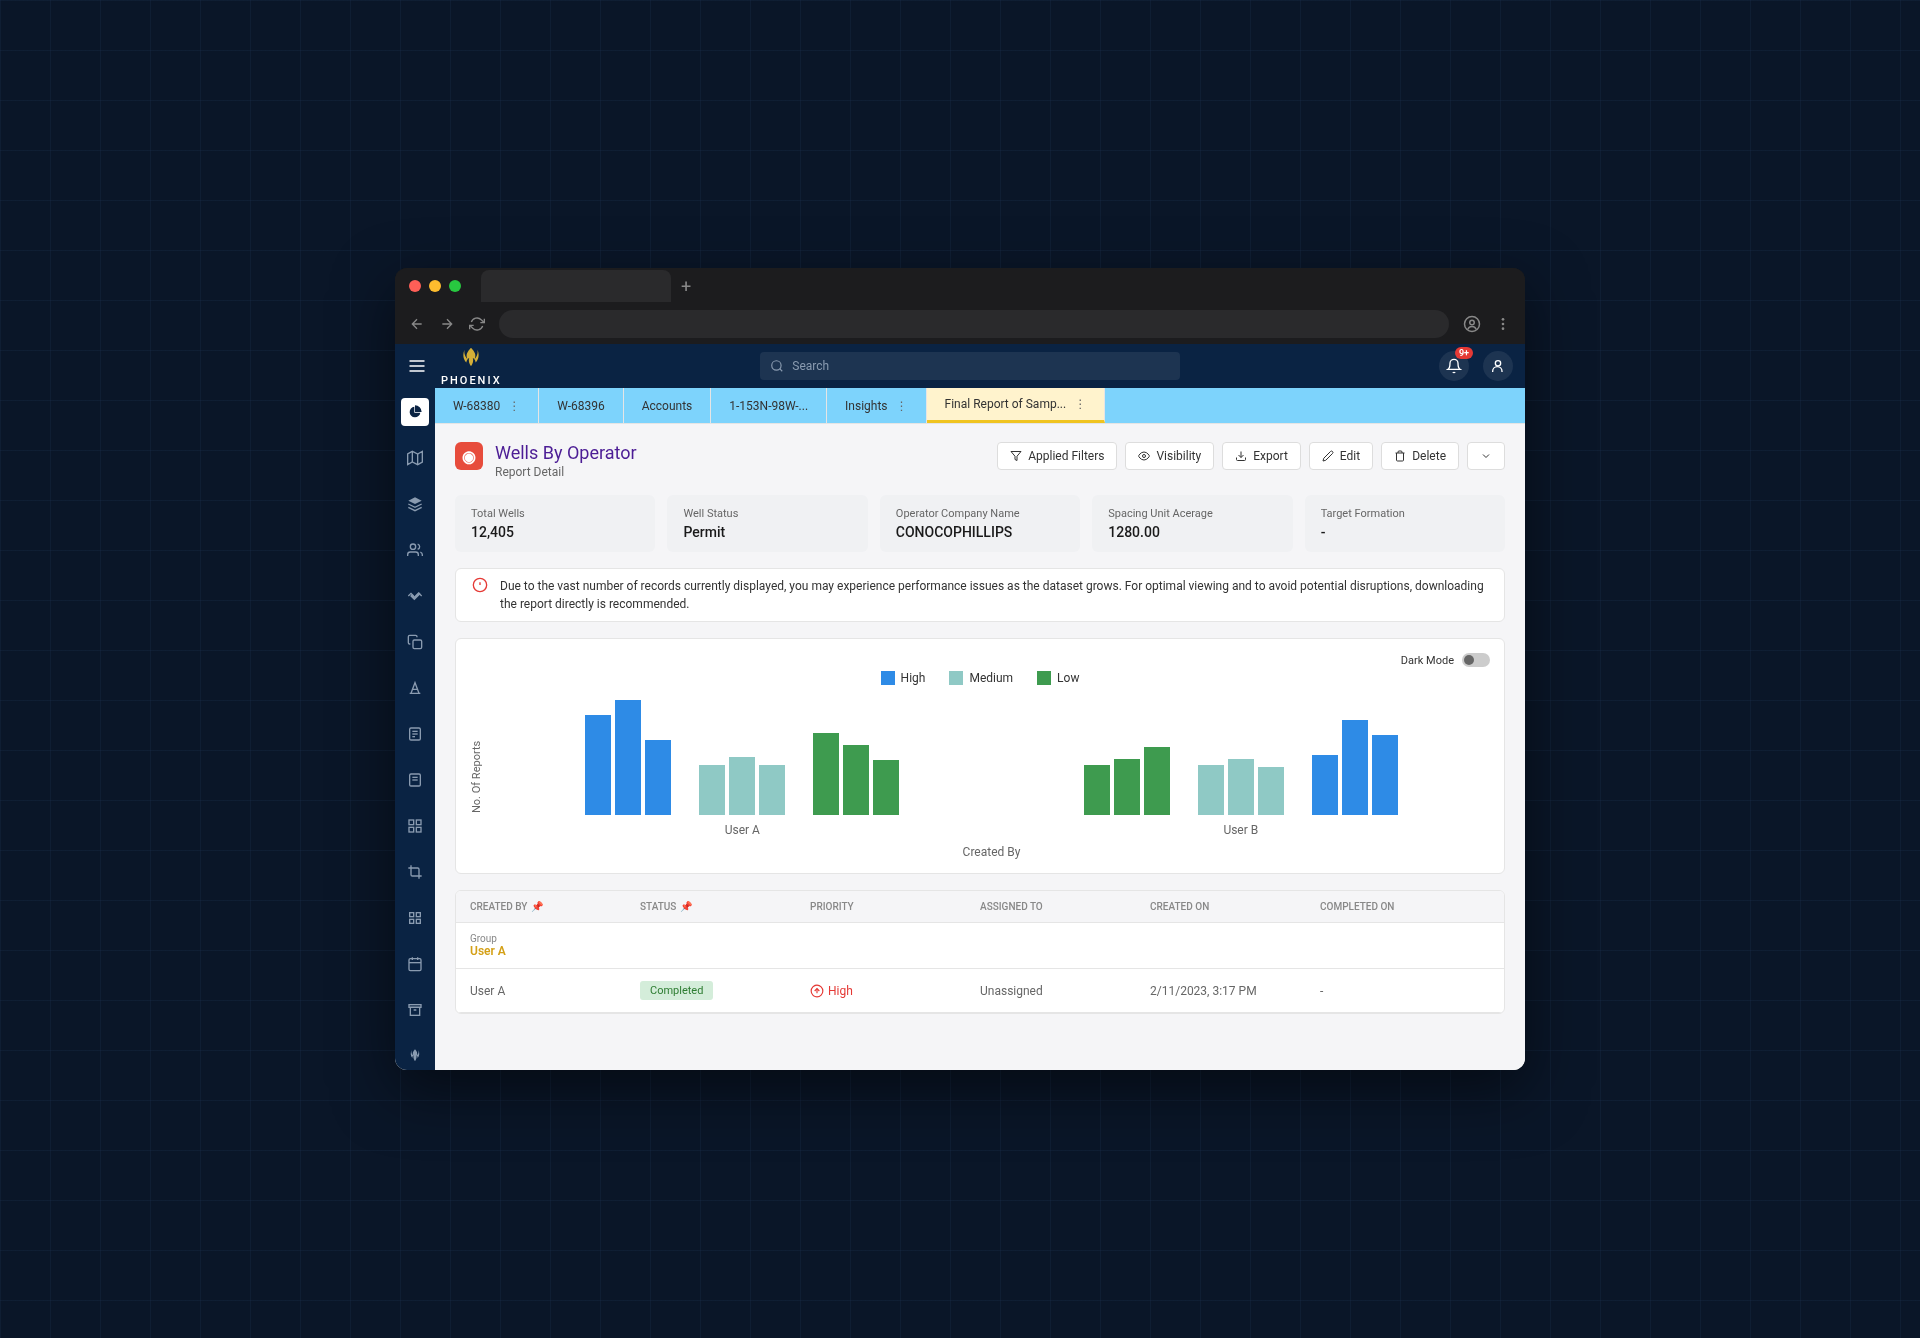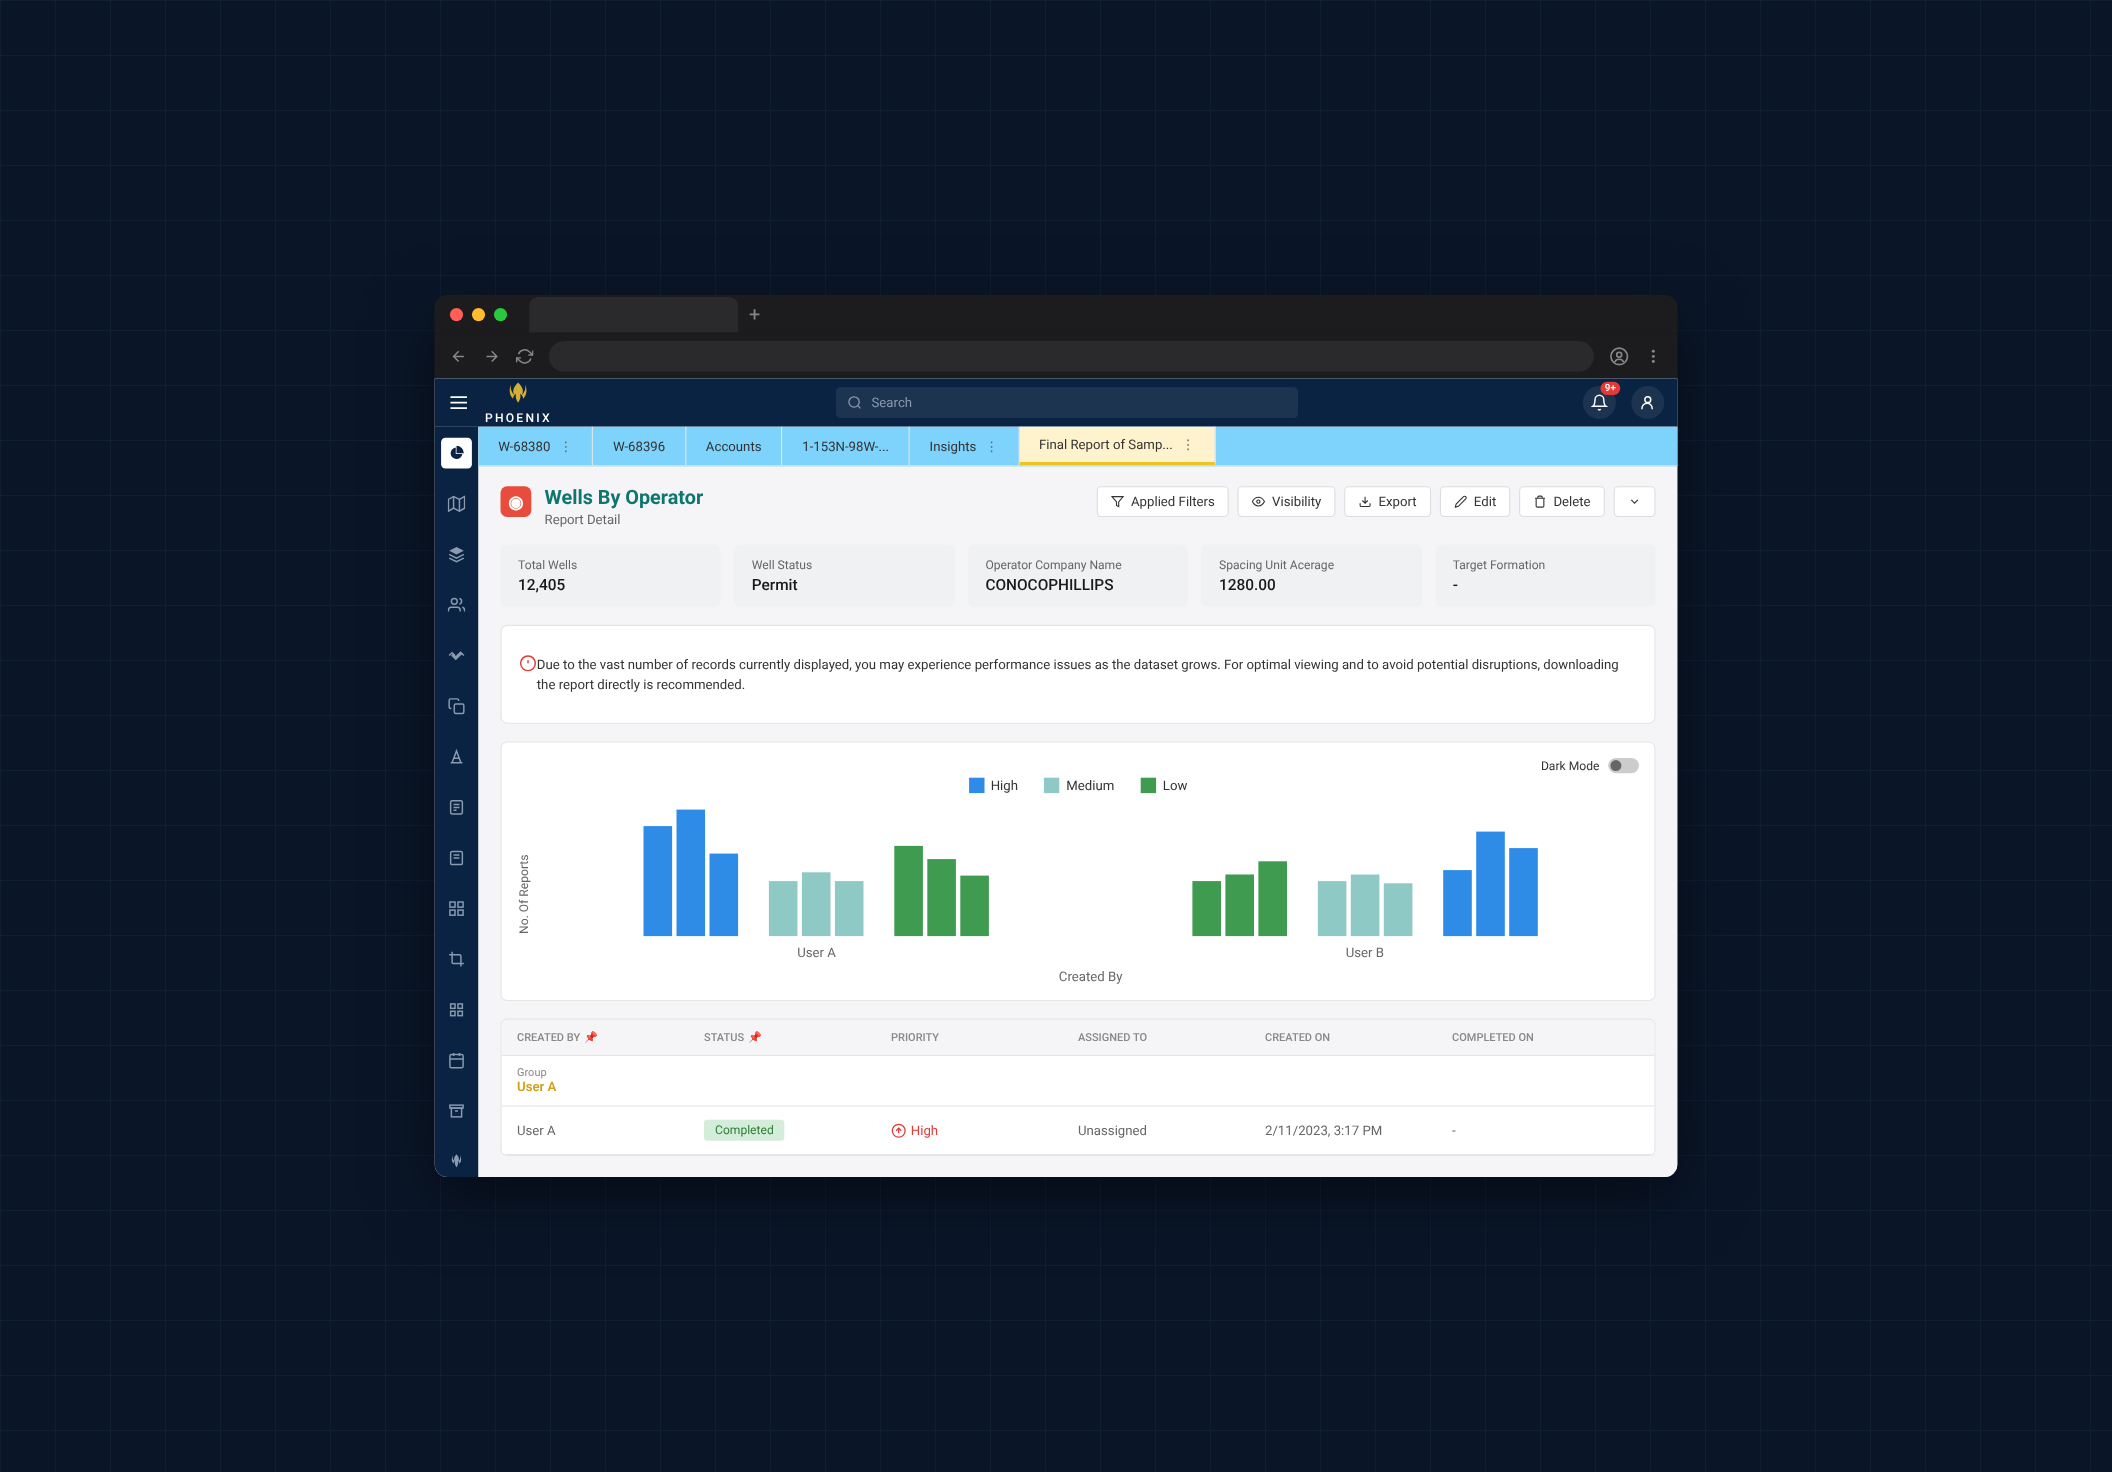--- a/index.html
+++ b/index.html
@@ -31,29 +31,29 @@
 .sb-icon { color: #8a9bb0; cursor: pointer; width: 28px; height: 28px; display: flex; align-items: center; justify-content: center; border-radius: 4px; }
 .sb-icon.active { background: #fff; color: #0a2343; }
 .main { flex: 1; background: #f5f5f7; }
 .tabsbar { height: 36px; background: #7dd3fc; display: flex; border-bottom: 1px solid #e5e5e5; }
 .tab { padding: 0 18px; display: flex; align-items: center; gap: 8px; font-size: 12px; color: #333; border-right: 1px solid #e5e5e5; cursor: pointer; }
 .tab.active { background: #fff3cd; border-bottom: 3px solid #f0c420; }
 .tab-menu { color: #666; }
 .content { padding: 18px 20px; }
 .titlerow { display: flex; align-items: flex-start; gap: 12px; margin-bottom: 16px; }
 .report-icon { width: 28px; height: 28px; background: #e74c3c; border-radius: 6px; display: flex; align-items: center; justify-content: center; color: #fff; font-weight: bold; font-size: 16px; }
-.title-text h1 { font-size: 18px; font-weight: 700; color: #0f766e; }
+.title-text h1 { font-size: 18px; font-weight: 400; color: #4c1d95; }
 .title-text p { font-size: 12px; color: #666; margin-top: 2px; }
 .actions { margin-left: auto; display: flex; gap: 8px; padding-left: 30px; }
 .btn { padding: 6px 12px; border: 1px solid #ddd; background: #fff; border-radius: 4px; font-size: 12px; color: #333; display: flex; align-items: center; gap: 6px; cursor: pointer; }
 .stats { display: flex; gap: 12px; margin-bottom: 16px; }
 .stat { flex: 1; background: #f0f1f3; border-radius: 6px; padding: 12px 16px; }
 .stat-label { font-size: 11px; color: #666; margin-bottom: 4px; }
 .stat-value { font-size: 14px; color: #1a1a1a; font-weight: 500; }
-.alert { background: #fff; border: 1px solid #e5e5e5; border-radius: 6px; padding: 26px 16px; display: flex; margin-bottom: 16px; }
+.alert { background: #fff; border: 1px solid #e5e5e5; border-radius: 6px; padding: 8px 16px; display: flex; gap: 12px; margin-bottom: 16px; }
 .alert-icon { color: #e53935; flex-shrink: 0; }
 .alert-text { font-size: 12px; color: #333; line-height: 1.5; }
 .chartcard { background: #fff; border: 1px solid #e5e5e5; border-radius: 6px; padding: 14px; margin-bottom: 16px; }
 .dark-mode-row { display: flex; justify-content: flex-end; align-items: center; gap: 8px; font-size: 11px; color: #333; margin-bottom: 4px; }
 .toggle { width: 28px; height: 14px; background: #ccc; border-radius: 7px; position: relative; cursor: pointer; }
 .toggle::after { content: ''; position: absolute; left: 2px; top: 2px; width: 10px; height: 10px; background: #666; border-radius: 50%; }
 .legend { display: flex; justify-content: center; gap: 24px; margin-bottom: 10px; font-size: 12px; color: #333; }
 .legend-item { display: flex; align-items: center; gap: 6px; }
 .legend-sw { width: 14px; height: 14px; }
 .chart { display: flex; gap: 10px; }

